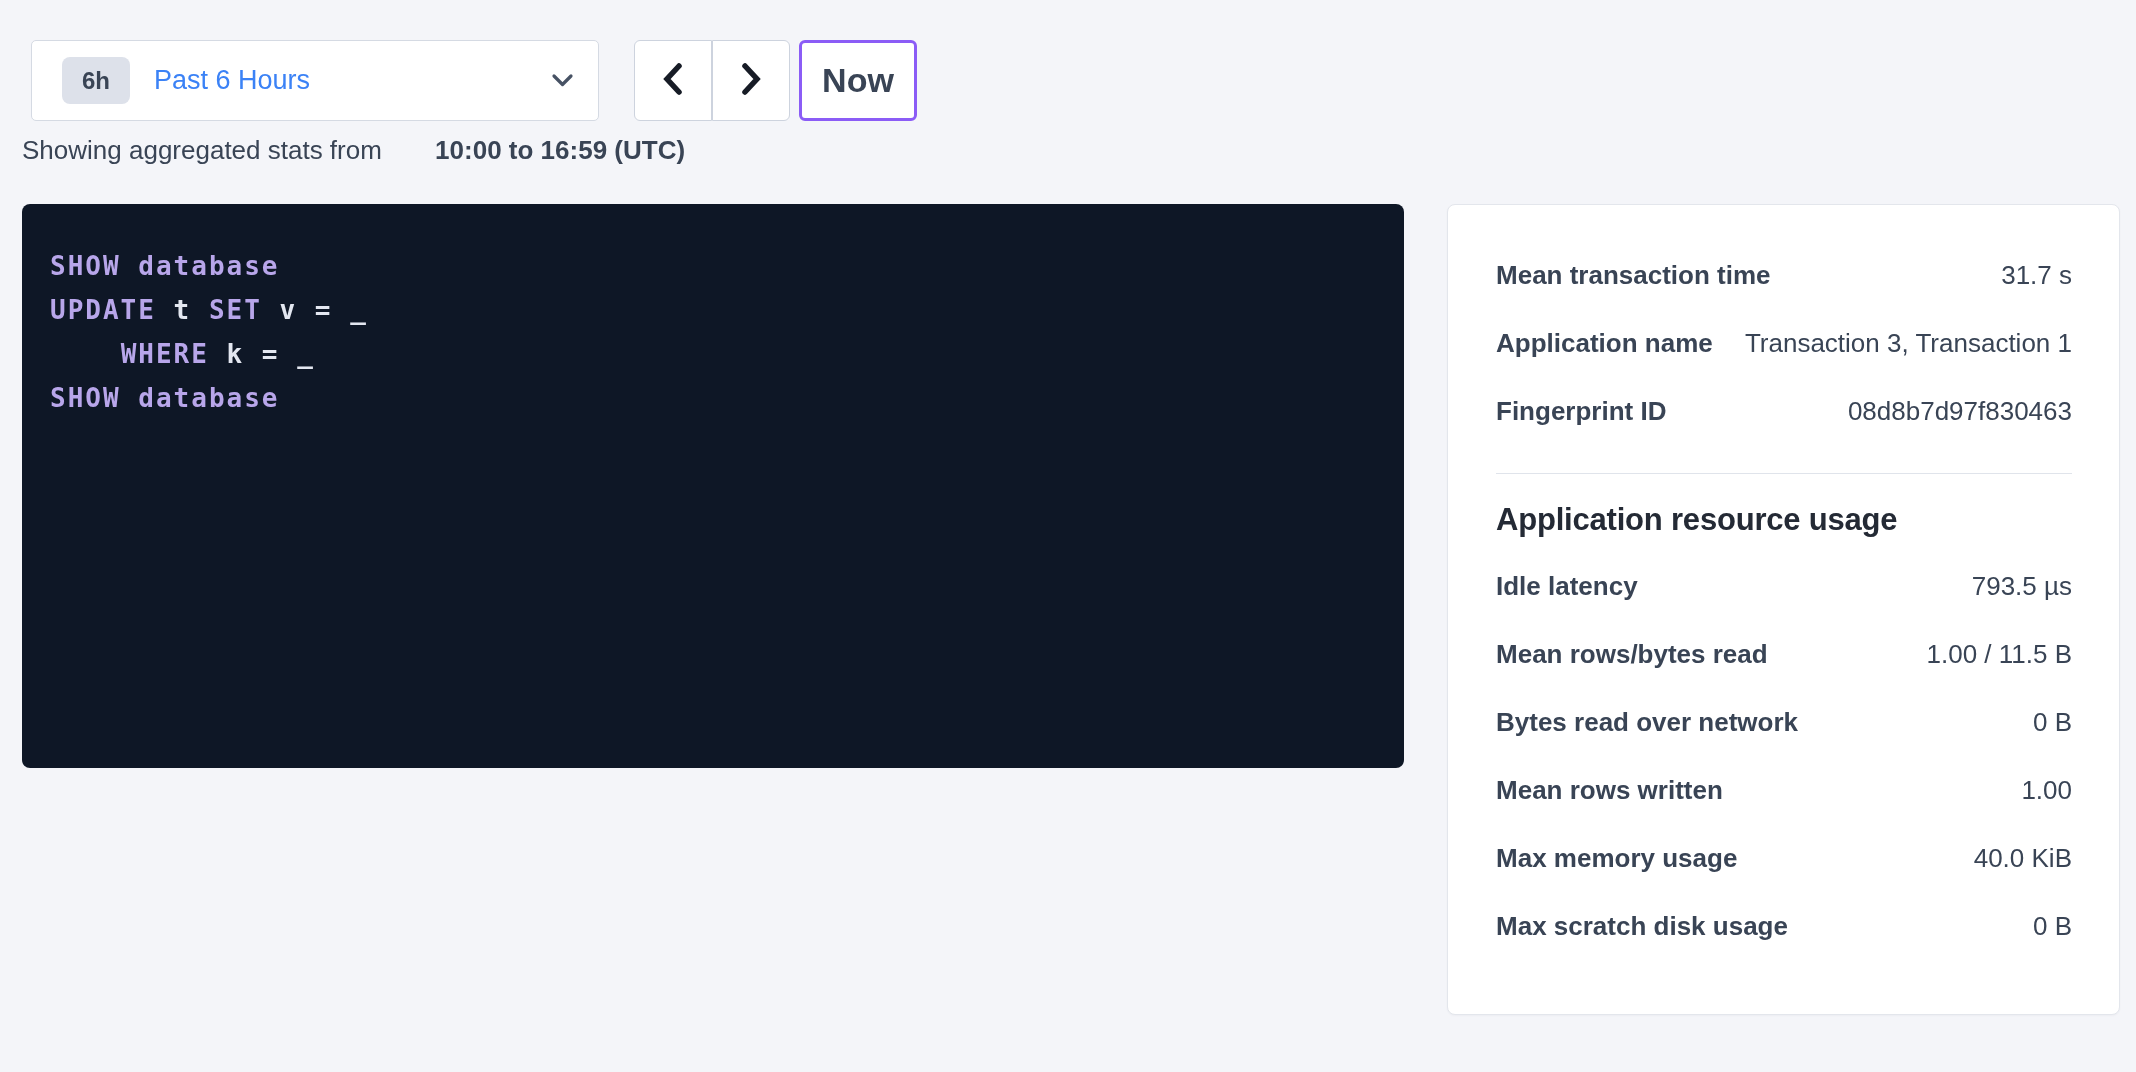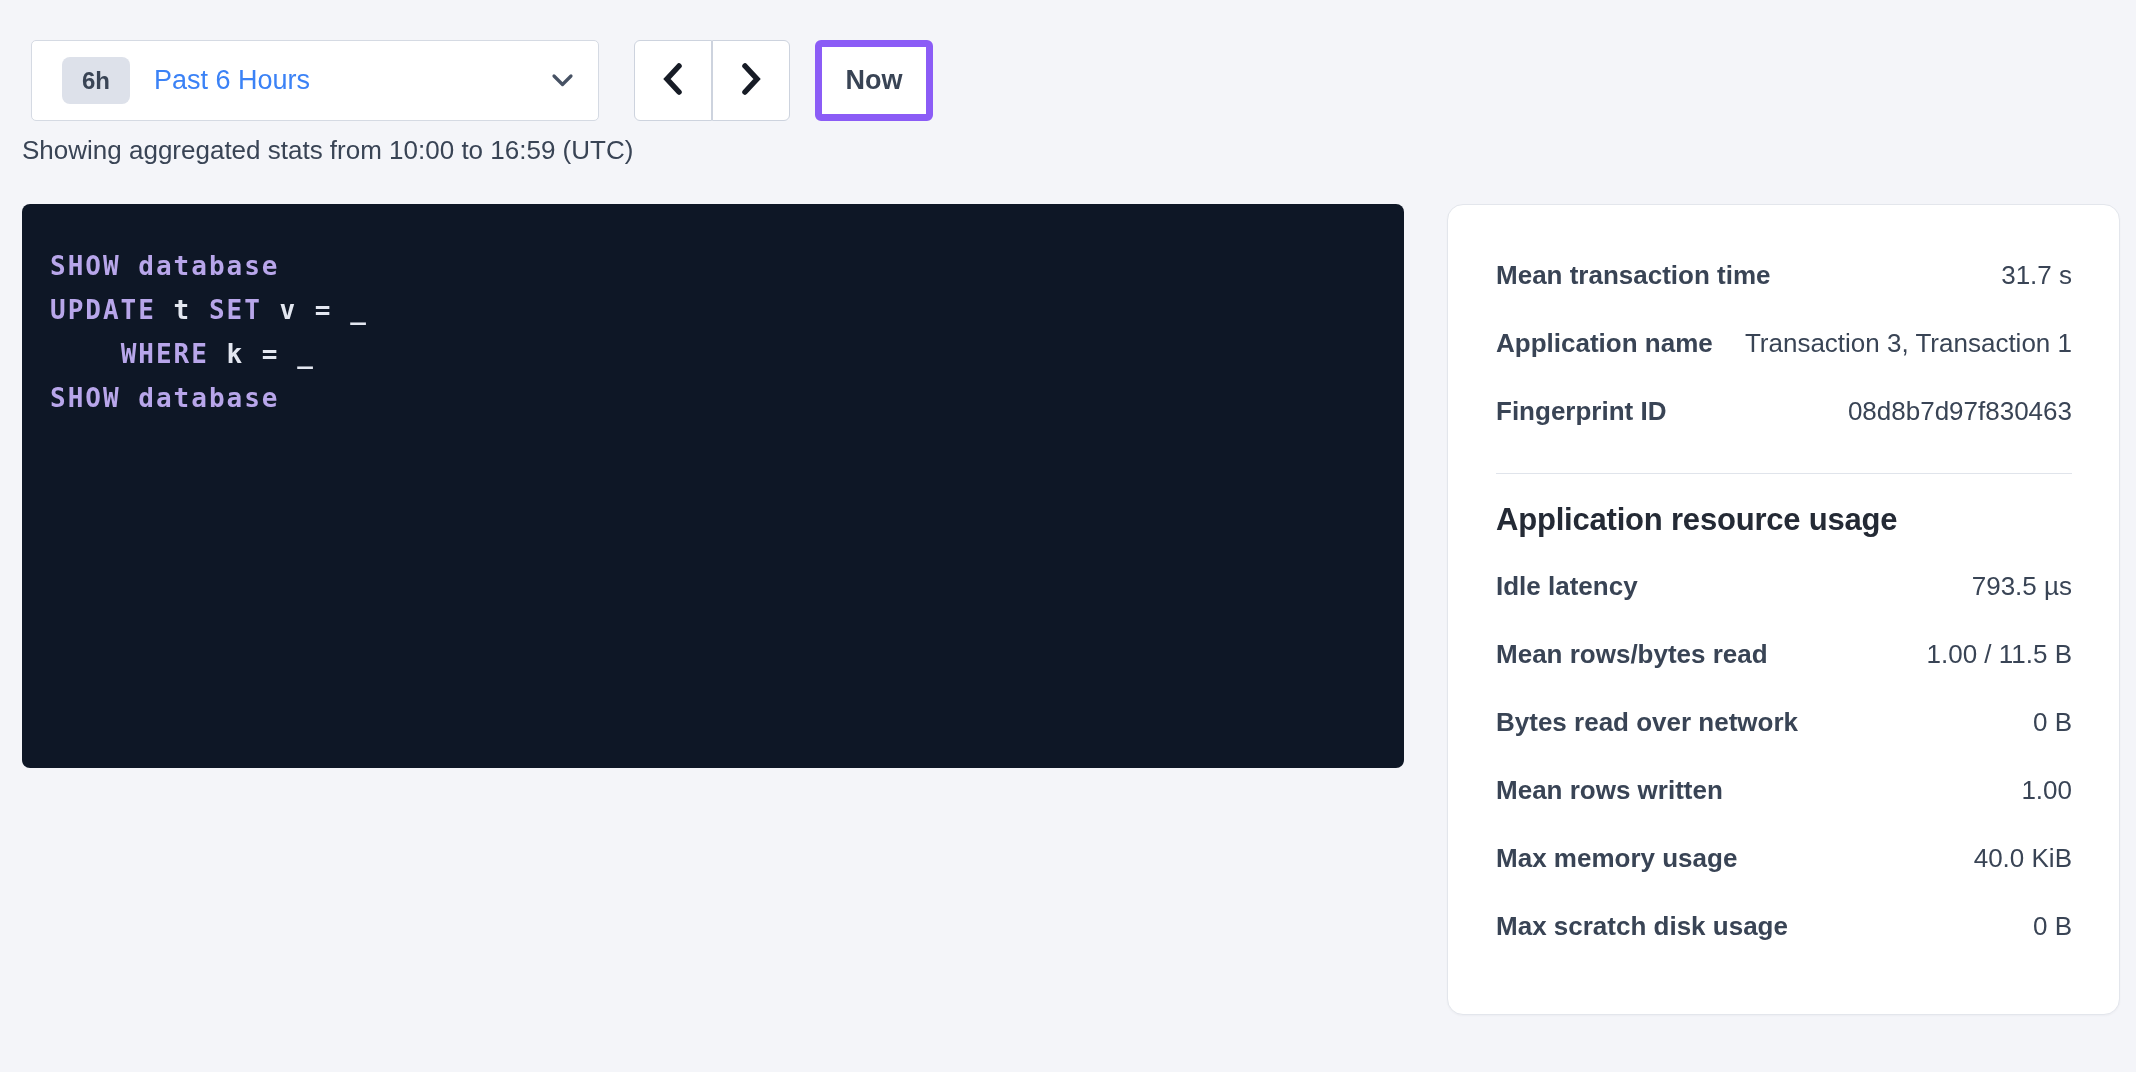--- a/index.html
+++ b/index.html
@@ -32,45 +32,45 @@
   .chevron-down { display:flex; align-items:center; }
 
   .arrow-group { display:flex; margin-left:35px; }
   .arrow-btn {
     width:78px; background:#ffffff; border:1px solid #cdd3de;
     display:flex; align-items:center; justify-content:center; cursor:pointer;
   }
   .arrow-btn.prev { border-radius:6px 0 0 6px; border-right-width:0.5px; }
   .arrow-btn.next { border-radius:0 6px 6px 0; border-left-width:0.5px; }
   .now-btn {
-    margin-left:25px; width:118px; background:#ffffff; border:7px solid #8b5cf6;
+    margin-left:9px; width:118px; background:#ffffff; border:3px solid #8b5cf6;
     border-radius:6px; display:flex; align-items:center; justify-content:center;
-    font-size:27px; font-weight:600; color:#394455; cursor:pointer;
+    font-size:34px; font-weight:600; color:#394455; cursor:pointer;
   }
 
   
   .agg-line { margin-top:12px; font-size:26px; color:#394455; line-height:34px; }
-  .agg-line b { font-weight:400; }
+  .agg-line b { font-weight:700;margin-left:46px; }
 
   
   .main { display:flex; margin-top:37px; }
   .sql-box {
     width:1389px; height:564px; background:#0e1726; border-radius:8px;
     padding:40px 20px 0 28px;
     font-family:"DejaVu Sans Mono", monospace;
     font-size:26px; line-height:44px; letter-spacing:2px;
   }
   .code-line { white-space:pre; }
   .tok-kw { color:#b8a6ea; font-weight:700; }
   .tok-pl { color:#e3e7f0; font-weight:700; }
 
   
   .stats-card {
     width:676px; height:811px; margin-left:43px;
-    background:#ffffff; border:1px solid #e3e6ec; border-radius:16px;
+    background:#ffffff; border:1px solid #e3e6ec; border-radius:8px;
     padding:36px 47px 0 48px;
     box-shadow:0 1px 2px rgba(50,60,80,0.04);
   }
   .stat-row {
     height:68px; display:flex; align-items:center; justify-content:space-between;
   }
   .stat-label { font-size:26px; font-weight:700; color:#394455; }
   .stat-value { font-size:26px; font-weight:400; color:#394455; text-align:right; }
   .card-divider { border:none; border-top:1px solid #e0e4eb; margin:28px 0 26px 0; }
   .section-title {

